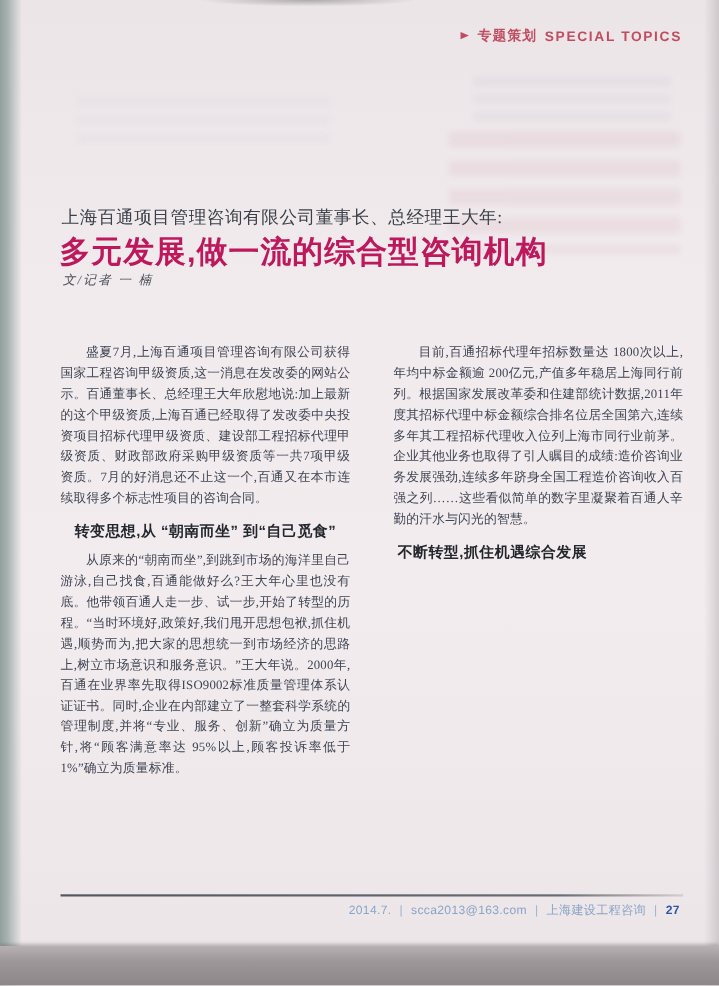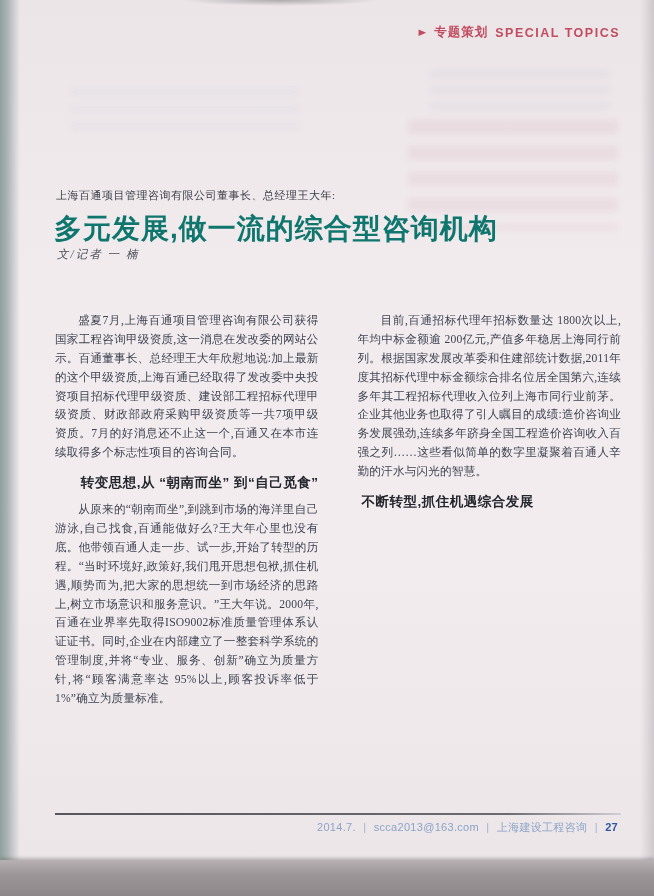--- a/index.html
+++ b/index.html
@@ -46,26 +46,26 @@
     font-family:"Liberation Sans","DejaVu Sans",sans-serif;
     color:#c24c5f;font-size:12.5px;font-weight:bold;letter-spacing:1px;
     display:flex;align-items:center;gap:7px;white-space:nowrap;
   }
   .topics-header .arrow{font-size:10px;transform:scaleY(.85);}
   .topics-header .en{letter-spacing:1.5px;}
 
   
   .kicker{
     position:absolute;left:56px;top:188px;width:560px;
-    font-size:11px;color:#3c4049;letter-spacing:.5px;
+    font-size:16px;color:#3c4049;letter-spacing:.5px;
   }
   .main-title{
     position:absolute;left:54px;top:210px;width:580px;
     font-family:"Liberation Sans","DejaVu Sans",sans-serif;
-    font-size:28px;font-weight:bold;color:#0f766e;letter-spacing:1px;margin:0;
+    font-size:28px;font-weight:bold;color:#be185d;letter-spacing:1px;margin:0;
   }
   .byline{
     position:absolute;left:57px;top:247px;
     font-style:italic;font-size:11.5px;color:#4a4e58;letter-spacing:2px;
   }
 
   
   .columns{
     position:absolute;left:55px;top:312px;width:566px;height:490px;
     display:flex;gap:39px;overflow:hidden;
@@ -74,21 +74,21 @@
   .body-p{
     margin:0;font-size:11.6px;line-height:1.63;color:#3f4452;
     text-align:justify;text-indent:2em;letter-spacing:.2px;
   }
   .body-p.cont{text-indent:0;}
   .col-head{
     font-family:"Liberation Sans","DejaVu Sans",sans-serif;
     font-size:13.5px;font-weight:bold;color:#23262c;
     margin:11px 0 9px 0;letter-spacing:.5px;
   }
-  .col-head.center{text-align:right;}
+  .col-head.center{text-align:center;}
   .col-head.indent{padding-left:4px;}
 
   
   .foot-rule{
     position:absolute;left:55px;top:813px;width:566px;height:1.5px;
     background:linear-gradient(90deg,#55575c 0%,#6a6c72 80%,rgba(106,108,114,.2) 100%);
   }
   .footer{
     position:absolute;top:820px;right:36px;
     font-family:"Liberation Sans","DejaVu Sans",sans-serif;

